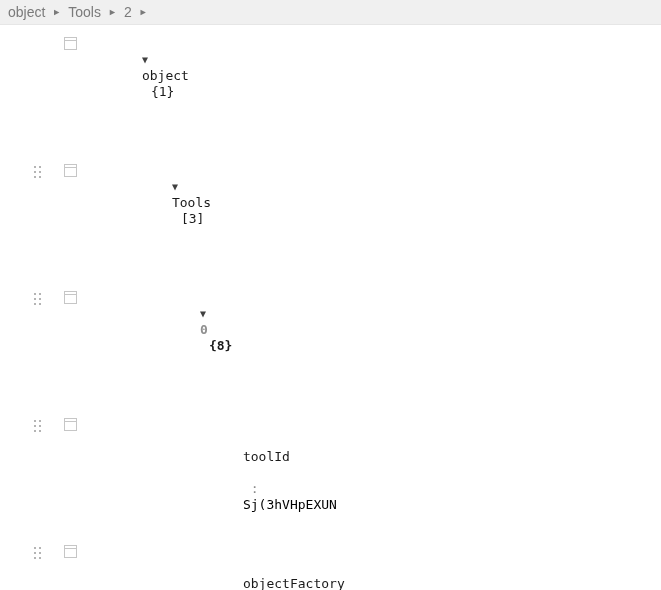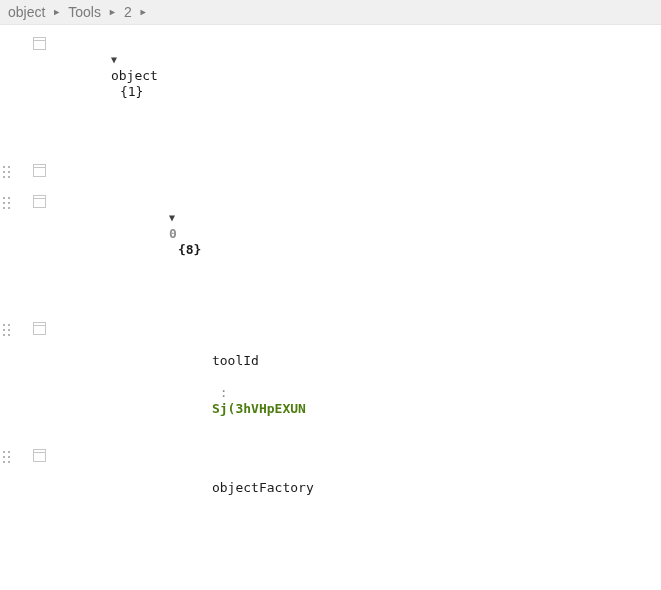--- a/index.html
+++ b/index.html
@@ -10,21 +10,21 @@
   
   .breadcrumb {
     height:24px; background:#f0f0f0; border-bottom:1px solid #e6e6e6;
     display:flex; align-items:center; padding:0 8px; gap:7px;
     font-family:"Liberation Sans", sans-serif; font-size:14px; color:#7a7a7a;
   }
   .bc-item { cursor:pointer; }
   .bc-sep { font-size:9px; color:#7a7a7a; line-height:1; }
   
   .tree { padding-top:11px; font-size:13px; line-height:16px; color:#1a1a1a; }
-  .row { position:relative; margin-bottom:15px; min-height:16px; }
+  .row { position:relative; margin-bottom:15px; min-height:16px;margin-left:31px; }
   .drag {
     position:absolute; left:3px; top:3px; width:9px; height:13px; cursor:move;
   }
   .drag::before {
     content:""; position:absolute; left:0; top:0; width:2px; height:2px;
     background:#b4b4b4;
     box-shadow:5px 0 0 #b4b4b4, 0 5px 0 #b4b4b4, 5px 5px 0 #b4b4b4,
                0 10px 0 #b4b4b4, 5px 10px 0 #b4b4b4;
   }
   .menu {
@@ -36,21 +36,21 @@
   .expander {
     display:inline-block; width:24px; font-size:10px; color:#404040;
     vertical-align:top; line-height:16px; cursor:pointer;
   }
   .field.key  { color:#1a1a1a; }
   .field.index{ color:#8f8f8f; }
   .count { margin-left:9px; color:#1a1a1a; }
   .sep { color:#8a8a8a; }
   .value { display:inline-block; vertical-align:top; }
   .value .vline { white-space:pre; }
-  .value.string { color:#4d7c0f;font-weight:bold; }
+  .value.string { color:#000000; }
 </style>
 </head>
 <body>
 
 <div class="app">
   <div class="breadcrumb" id="breadcrumb">
       <span class="bc-item">object</span>
       <span class="bc-sep">►</span>
       <span class="bc-item">Tools</span>
       <span class="bc-sep">►</span>
@@ -65,20 +65,27 @@
       <span class="expander">▼</span>
       <span class="field key">object</span>
       <span class="count">{1}</span>
       
       
     </div>
   </div>
       <div class="row">
     <span class="drag"></span>
     <span class="menu"></span>
+    <div class="content" style="margin-left: 94px;">
+      <span class="expander">▼</span>
+      <span class="field key">Tools</span>
+      <span class="count">[3]</span>
+      
+      
+    </div>
   </div>
       <div class="row">
     <span class="drag"></span>
     <span class="menu"></span>
     <div class="content" style="margin-left: 122px; font-weight: bold;">
       <span class="expander">▼</span>
       <span class="field index">0</span>
       <span class="count">{8}</span>
       
       

